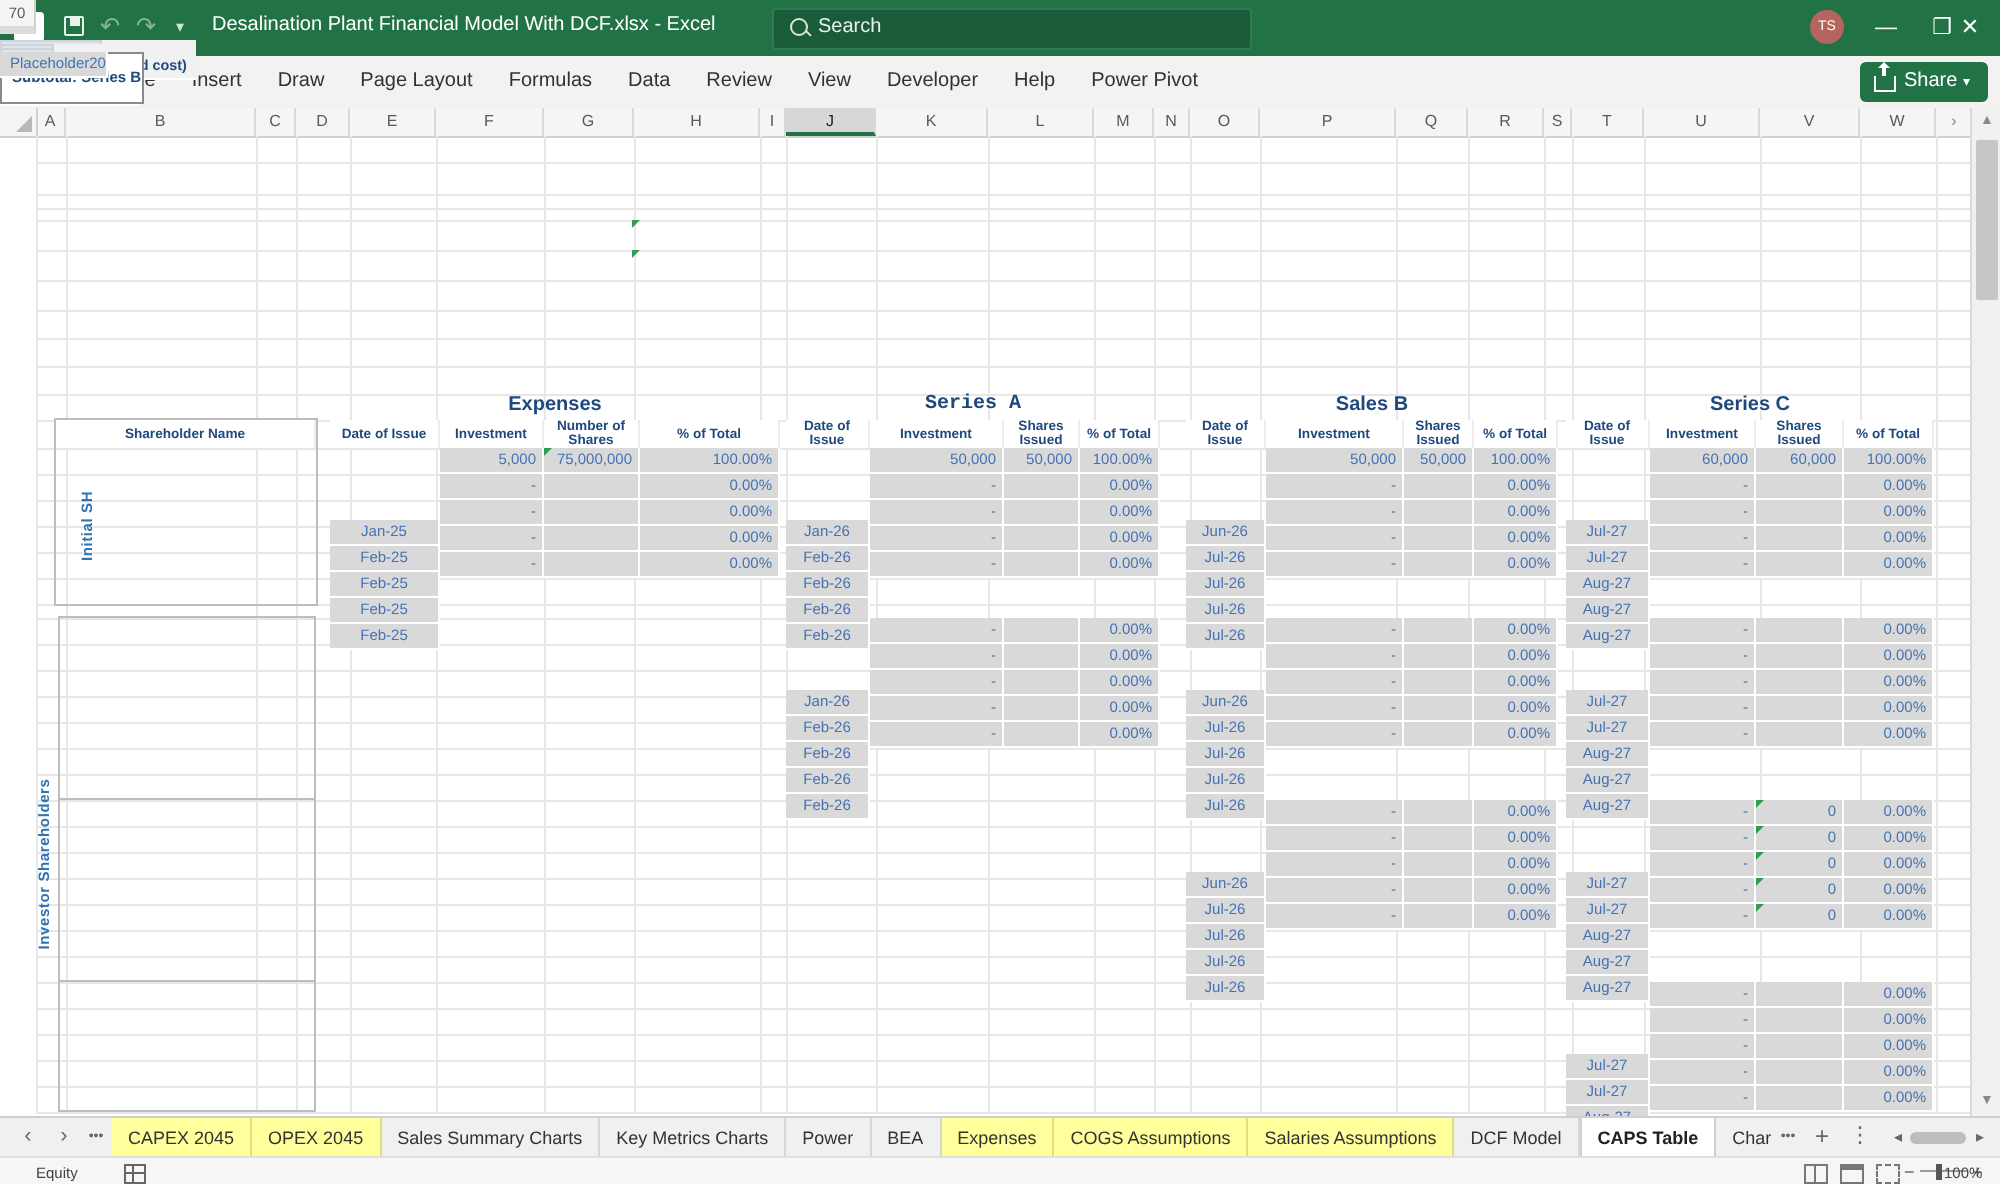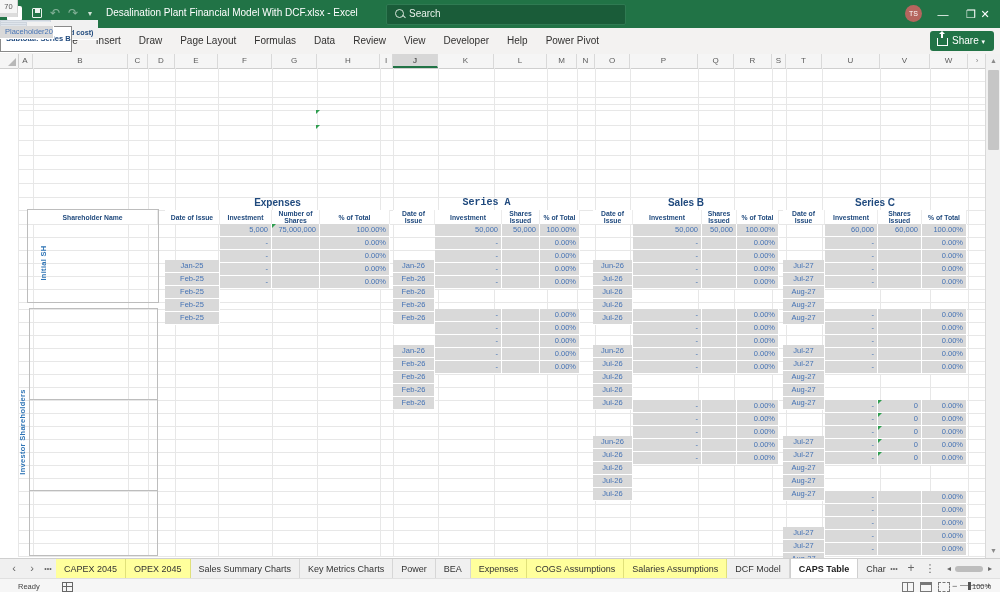--- a/index.html
+++ b/index.html
@@ -614,21 +614,21 @@
       </div>
     <div class="tabnav" style="left:886px;width:16px;font-size:7px;">•••</div>
     <div class="tabnav" style="left:904px;width:14px;font-size:12px;">+</div>
     <div class="tabnav" style="left:924px;width:12px;">⋮</div>
     <div class="tabnav" style="left:944px;width:10px;font-size:8px;">◂</div>
     <div style="position:absolute;left:955px;top:7px;width:28px;height:6px;background:#bdbdbd;border-radius:3px;"></div>
     <div class="tabnav" style="left:985px;width:10px;font-size:8px;">▸</div>
   </div>
 
   <div id="statusbar">
-    <span class="c" style="left:18px;top:3px;">Ready</span>
+    <span class="c" style="left:18px;top:3px;">Equity</span>
     <span class="macro-ico"></span>
     <span class="c" style="left:84px;top:0;height:14px;">
       
       
     </span>
     <span class="viewico" style="left:902px;background:linear-gradient(to right,transparent 4px,#777 4px,#777 5px,transparent 5px);"></span>
     <span class="viewico" style="left:920px;background:linear-gradient(to bottom,#777 2px,transparent 2px);"></span>
     <span class="viewico" style="left:938px;border-style:dashed;"></span>
     <span class="c" style="left:952px;top:2px;font-size:9px;color:#555;">−</span>
     <span class="zoomtrack" style="left:960px;width:24px;"></span>

